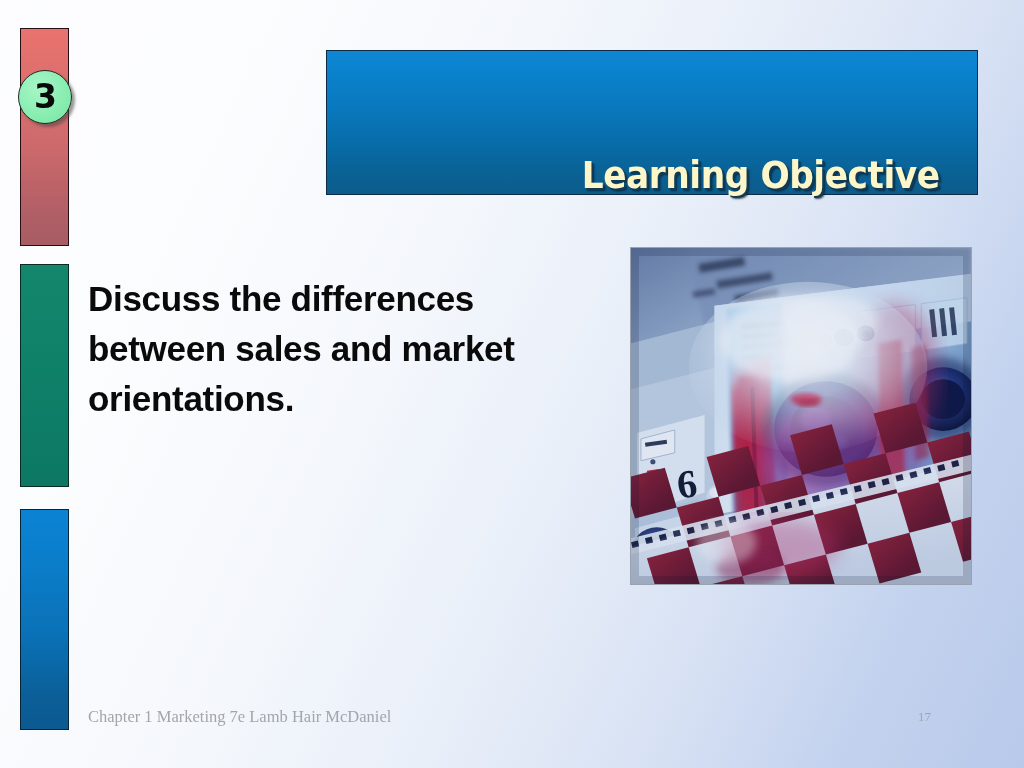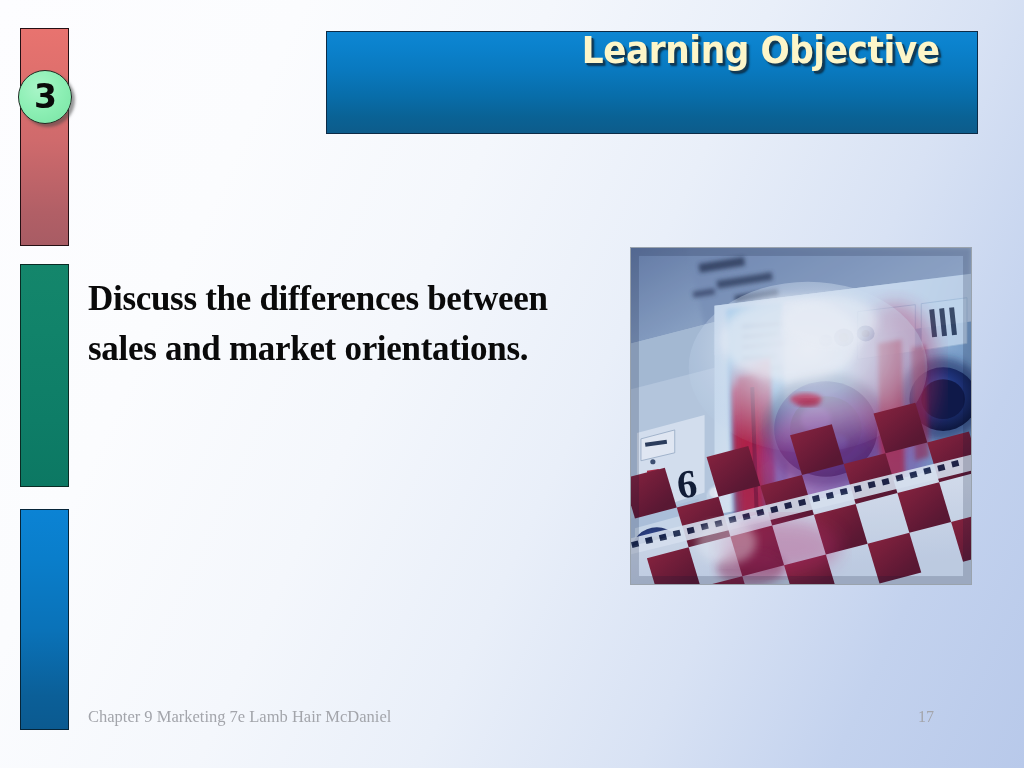--- a/index.html
+++ b/index.html
@@ -92,34 +92,34 @@
     line-height: 1;
     color: #0a0a0a;
     letter-spacing: -1px;
     transform: translateY(-1px);
   }
 
   
   #title-banner {
     position: absolute;
     left: 326px;
-    top: 31px;
+    top: 50px;
     width: 652px;
-    height: 103px;
+    height: 145px;
     box-sizing: border-box;
     border: 1px solid #0d2b46;
     background: linear-gradient(180deg,
         #0e86d2 0%,
         #0b82cd 14%,
         #0979bf 38%,
         #086da9 64%,
         #0a6295 84%,
         #0d5c8b 100%);
     display: flex;
-    align-items: flex-start;
+    align-items: flex-end;
     justify-content: flex-end;
   }
   #title-banner::after {
     content: "";
     position: absolute;
     left: 10px;
     top: 10px;
     width: 100%;
     height: 100%;
     background: #8e8e8e;
@@ -140,21 +140,21 @@
       3px 3px 2px rgba(8,30,46,0.75);
     white-space: nowrap;
   }
 
   
   #objective-text {
     position: absolute;
     left: 88px;
     top: 274px;
     width: 500px;
-    font-family: Liberation Serif, serif;
+    font-family: Liberation Sans, sans-serif;
     font-weight: bold;
     font-size: 35px;
     line-height: 50px;
     color: #0a0a0a;
     letter-spacing: -0.3px;
   }
 
   
   #photo-frame {
     position: absolute;
@@ -192,21 +192,21 @@
     font-size: 16.5px;
     line-height: 23px;
     color: #a3a5ab;
     white-space: nowrap;
   }
   #page-number {
     position: absolute;
     left: 918px;
     top: 705px;
     font-family: "Liberation Serif", serif;
-    font-size: 16px;
+    font-size: 13px;
     line-height: 23px;
     color: #a3a5ab;
   }
 </style>
 </head>
 <body>
 
 <div id="slide">
 
   <div class="bar" id="bar-red"></div>
@@ -449,17 +449,17 @@
         <ellipse cx="120" cy="322" rx="34" ry="18" fill="#8e1e46" opacity="0.45" filter="url(#blurMd)"></ellipse>
         <ellipse cx="96" cy="296" rx="30" ry="22" fill="#ffffff" opacity="0.4" filter="url(#blurMd)"></ellipse>
 
         <rect x="0" y="0" width="342" height="338" fill="#2c4f9e" opacity="0.10"></rect>
         <rect x="0" y="0" width="342" height="338" fill="none" stroke="#0d1630" stroke-width="16" opacity="0.18"></rect>
       </g>
     </svg>
   </div>
 
   <div id="footer">
-    <div>Chapter 9 Marketing 7e Lamb Hair McDaniel</div>
+    <div>Chapter 1 Marketing 7e Lamb Hair McDaniel</div>
   </div>
   <div id="page-number">17</div>
 
 </div>
 
 </body></html>

